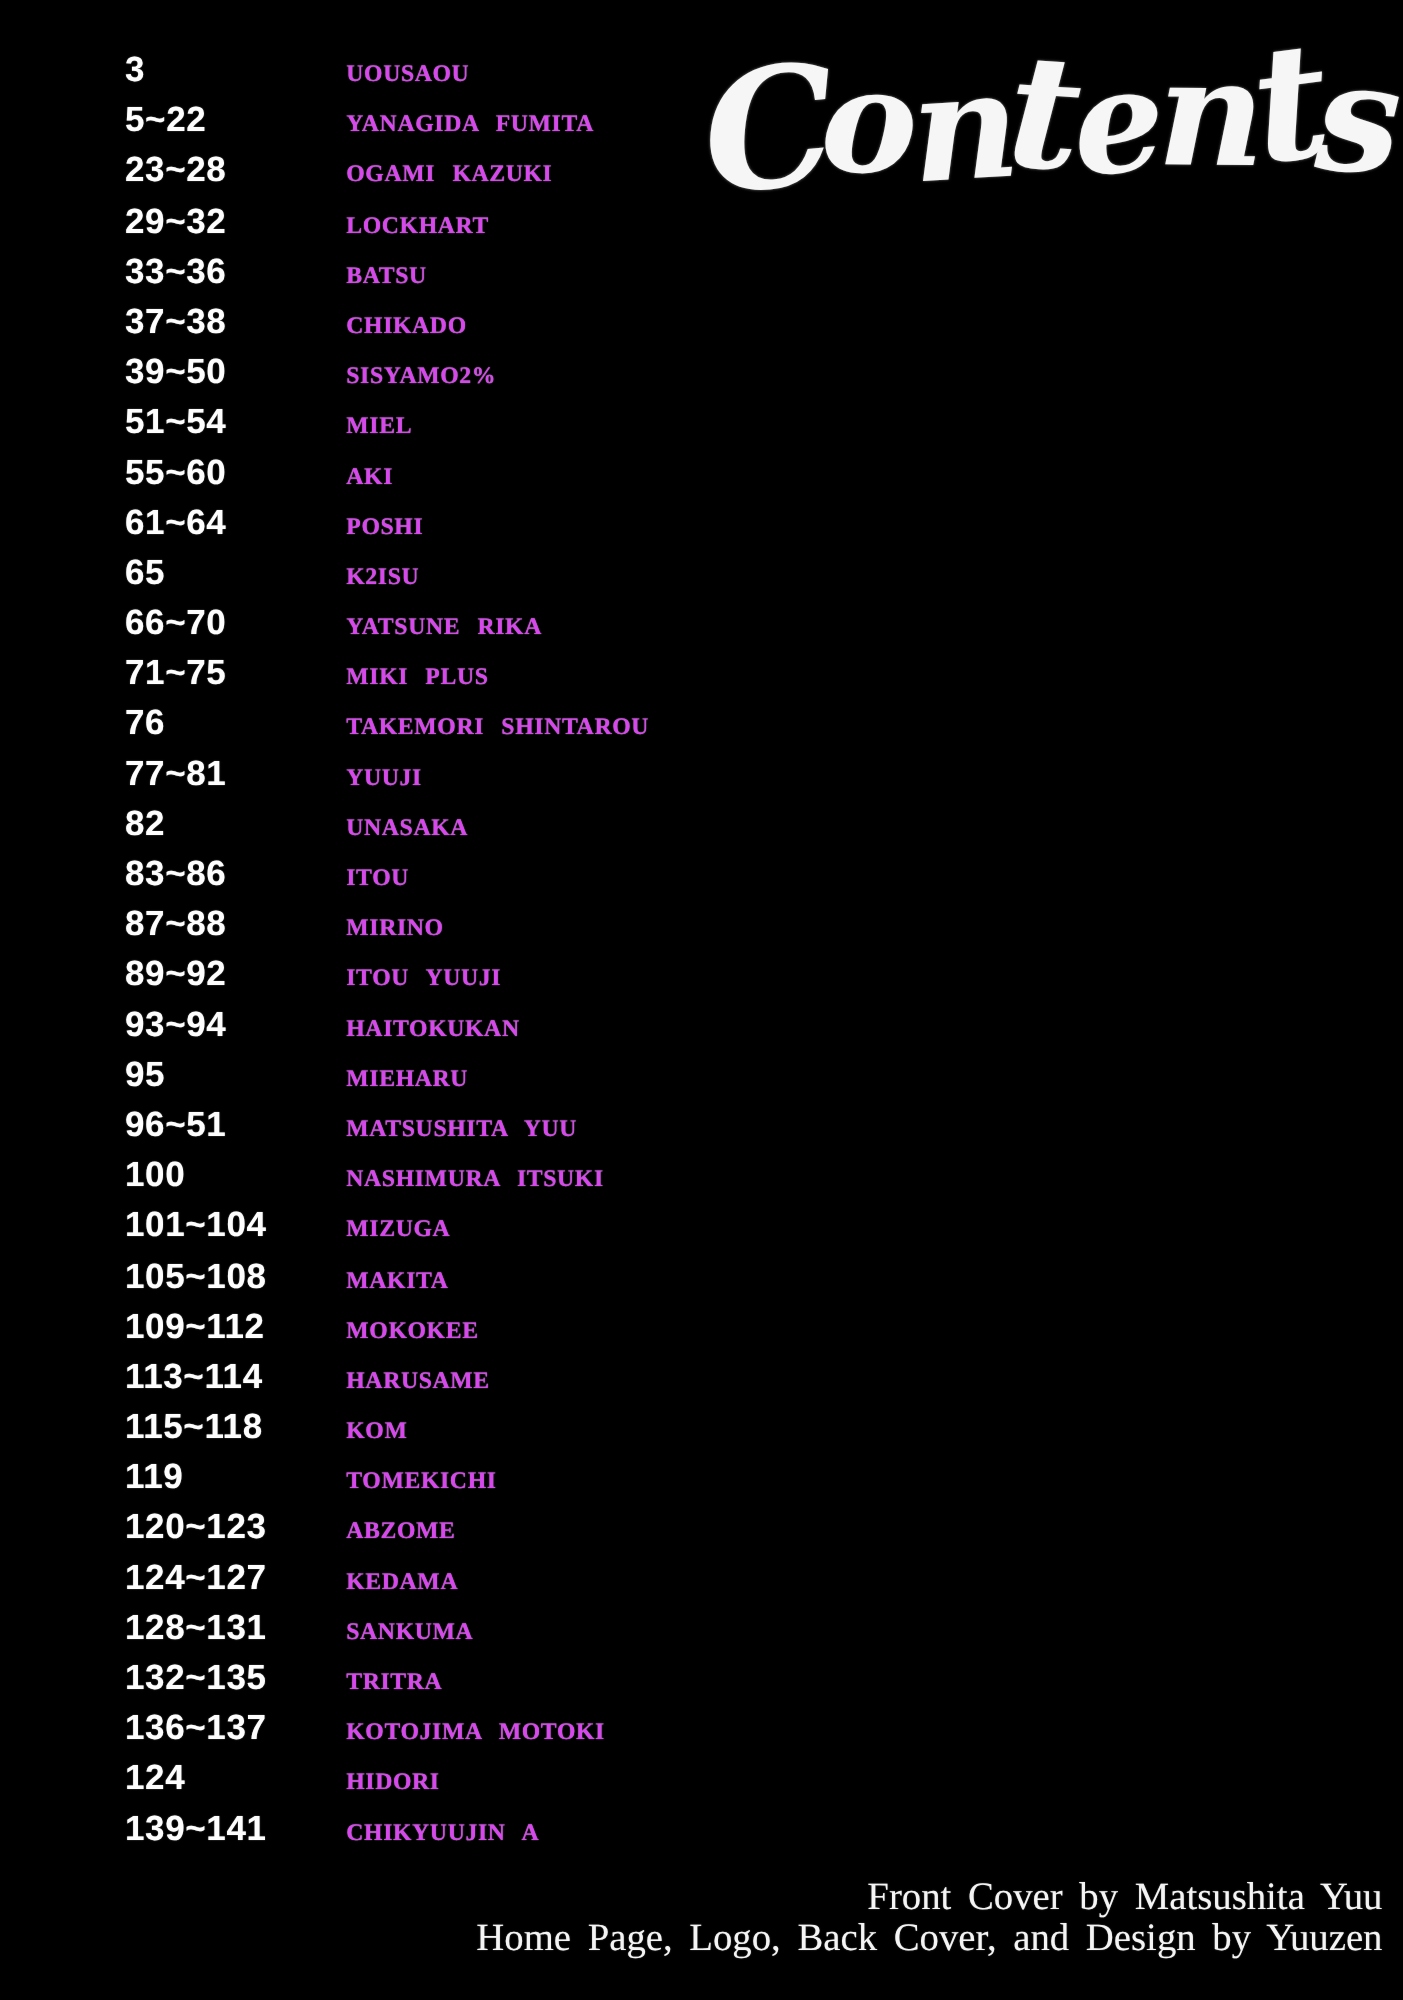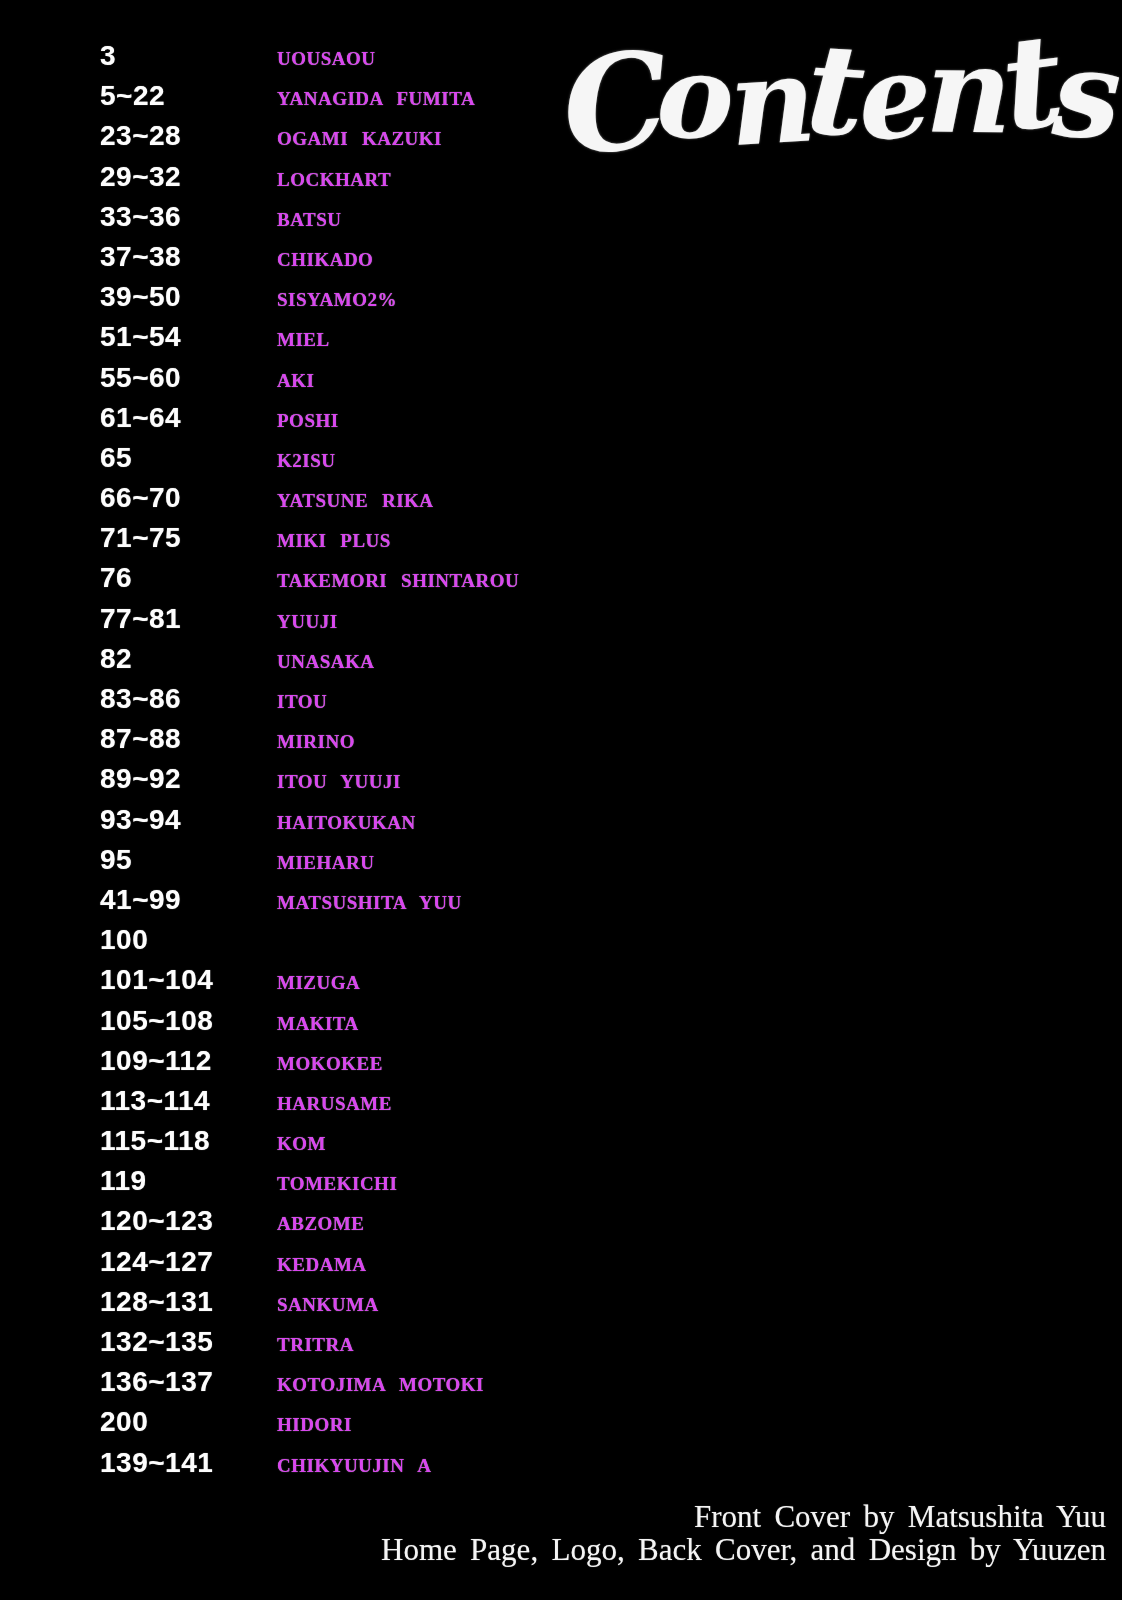--- a/index.html
+++ b/index.html
@@ -177,26 +177,27 @@
         <span class="toc-pages">93~94</span>
         <span class="toc-name">HAITOKUKAN</span>
       </div>
 
       <div class="toc-row">
         <span class="toc-pages">95</span>
         <span class="toc-name">MIEHARU</span>
       </div>
 
       <div class="toc-row">
-        <span class="toc-pages">41~99</span>
+        <span class="toc-pages">96~51</span>
         <span class="toc-name">MATSUSHITA YUU</span>
       </div>
 
       <div class="toc-row">
         <span class="toc-pages">100</span>
+        <span class="toc-name">NASHIMURA ITSUKI</span>
       </div>
 
       <div class="toc-row">
         <span class="toc-pages">101~104</span>
         <span class="toc-name">MIZUGA</span>
       </div>
 
       <div class="toc-row">
         <span class="toc-pages">105~108</span>
         <span class="toc-name">MAKITA</span>
@@ -241,21 +242,21 @@
         <span class="toc-pages">132~135</span>
         <span class="toc-name">TRITRA</span>
       </div>
 
       <div class="toc-row">
         <span class="toc-pages">136~137</span>
         <span class="toc-name">KOTOJIMA MOTOKI</span>
       </div>
 
       <div class="toc-row">
-        <span class="toc-pages">200</span>
+        <span class="toc-pages">124</span>
         <span class="toc-name">HIDORI</span>
       </div>
 
       <div class="toc-row">
         <span class="toc-pages">139~141</span>
         <span class="toc-name">CHIKYUUJIN A</span>
       </div>
     </div>
 
   <h1 class="title"><span style="transform: rotate(-4deg) translateY(2px) scale(1.12);">C</span><span style="transform: rotate(3deg) translateY(-3px) scale(0.98);">o</span><span style="transform: rotate(-2deg) translateY(4px) scale(1);">n</span><span style="transform: rotate(5deg) translateY(-6px) scale(1.06);">t</span><span style="transform: rotate(-3deg) translateY(3px) scale(0.97);">e</span><span style="transform: rotate(2deg) translateY(-2px) scale(1);">n</span><span style="transform: rotate(-6deg) translateY(-8px) scale(1.08);">t</span><span style="transform: rotate(4deg) translateY(5px) scale(1.02);">s</span></h1>

